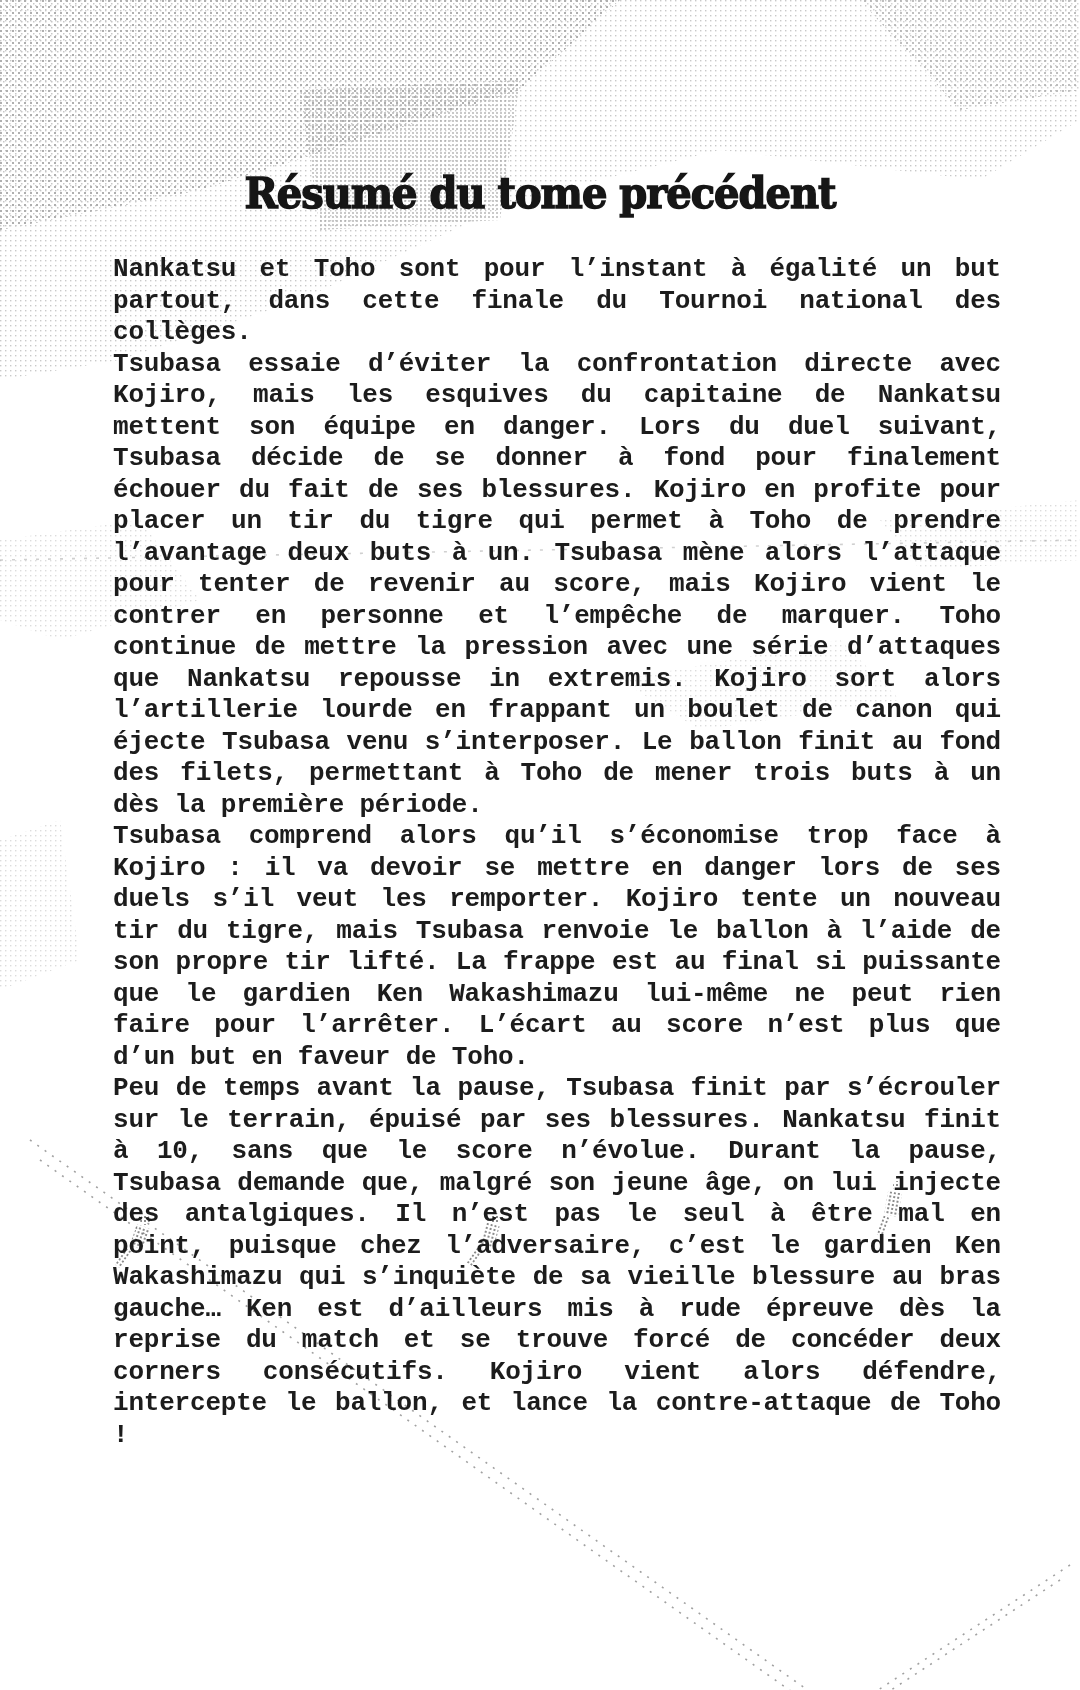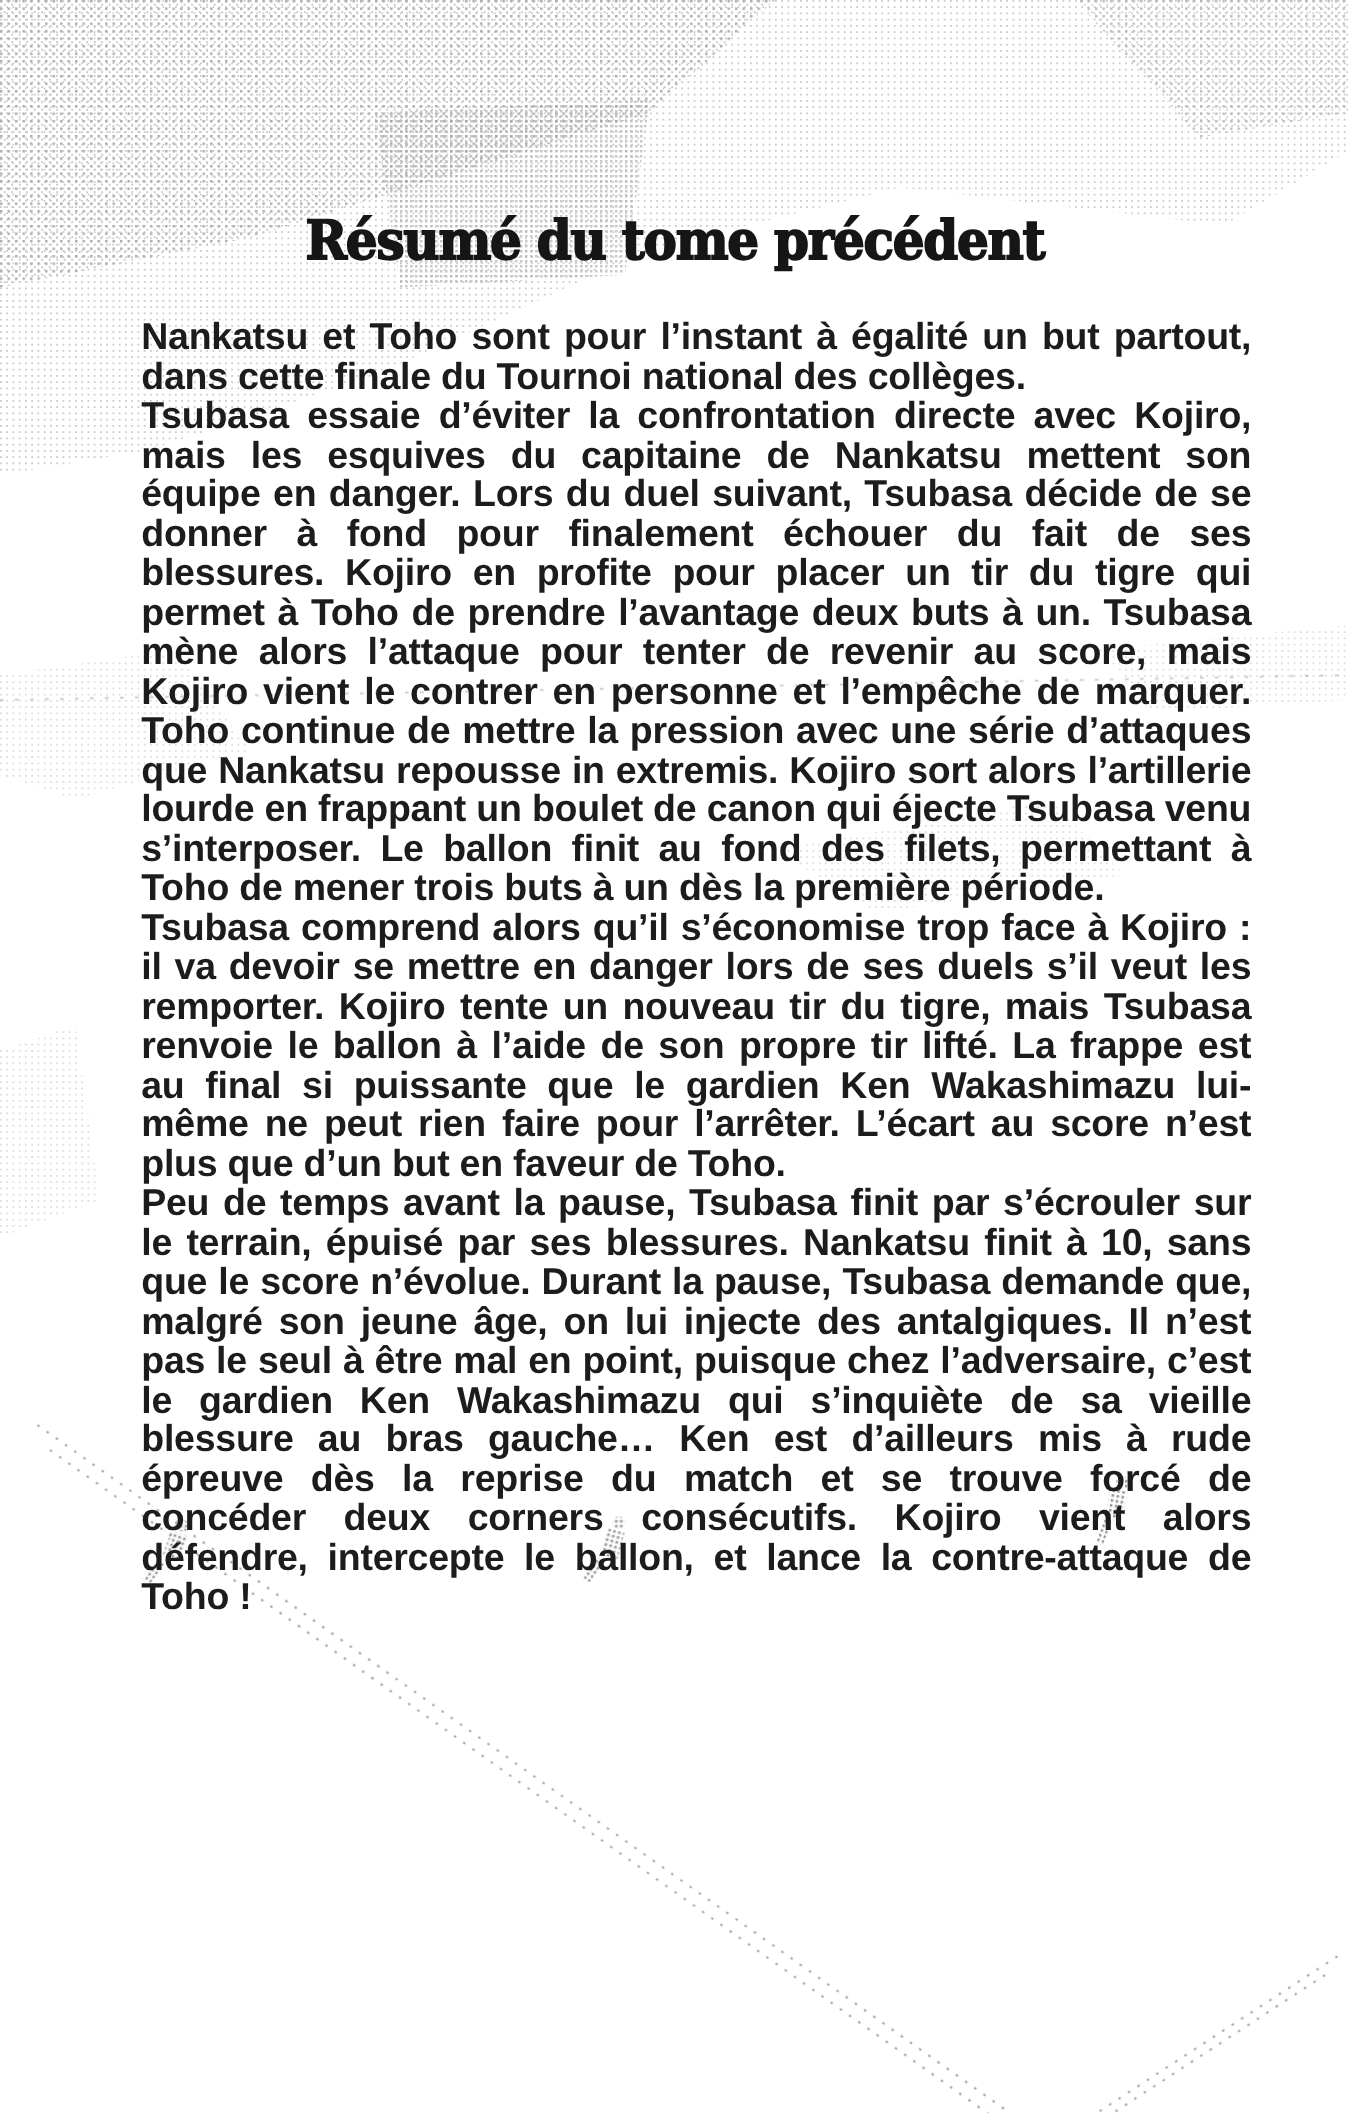--- a/index.html
+++ b/index.html
@@ -34,23 +34,23 @@
       letter-spacing: -1px;
       color: #161616;
       transform: scaleY(1.08);
       -webkit-text-stroke: 1.4px #161616;
     }
     .summary {
       position: absolute;
       top: 254px;
       left: 113px;
       width: 888px;
-      font-family: Liberation Sans, sans-serif;
+      font-family: Liberation Mono, monospace;
       font-weight: bold;
-      font-size: 30px;
+      font-size: 26px;
       line-height: 31.5px;
       text-align: justify;
       color: #1e1e1e;
       letter-spacing: -0.2px;
     }
     .summary p {
       margin: 0;
       text-align: justify;
     }
     .summary p.last-left {

